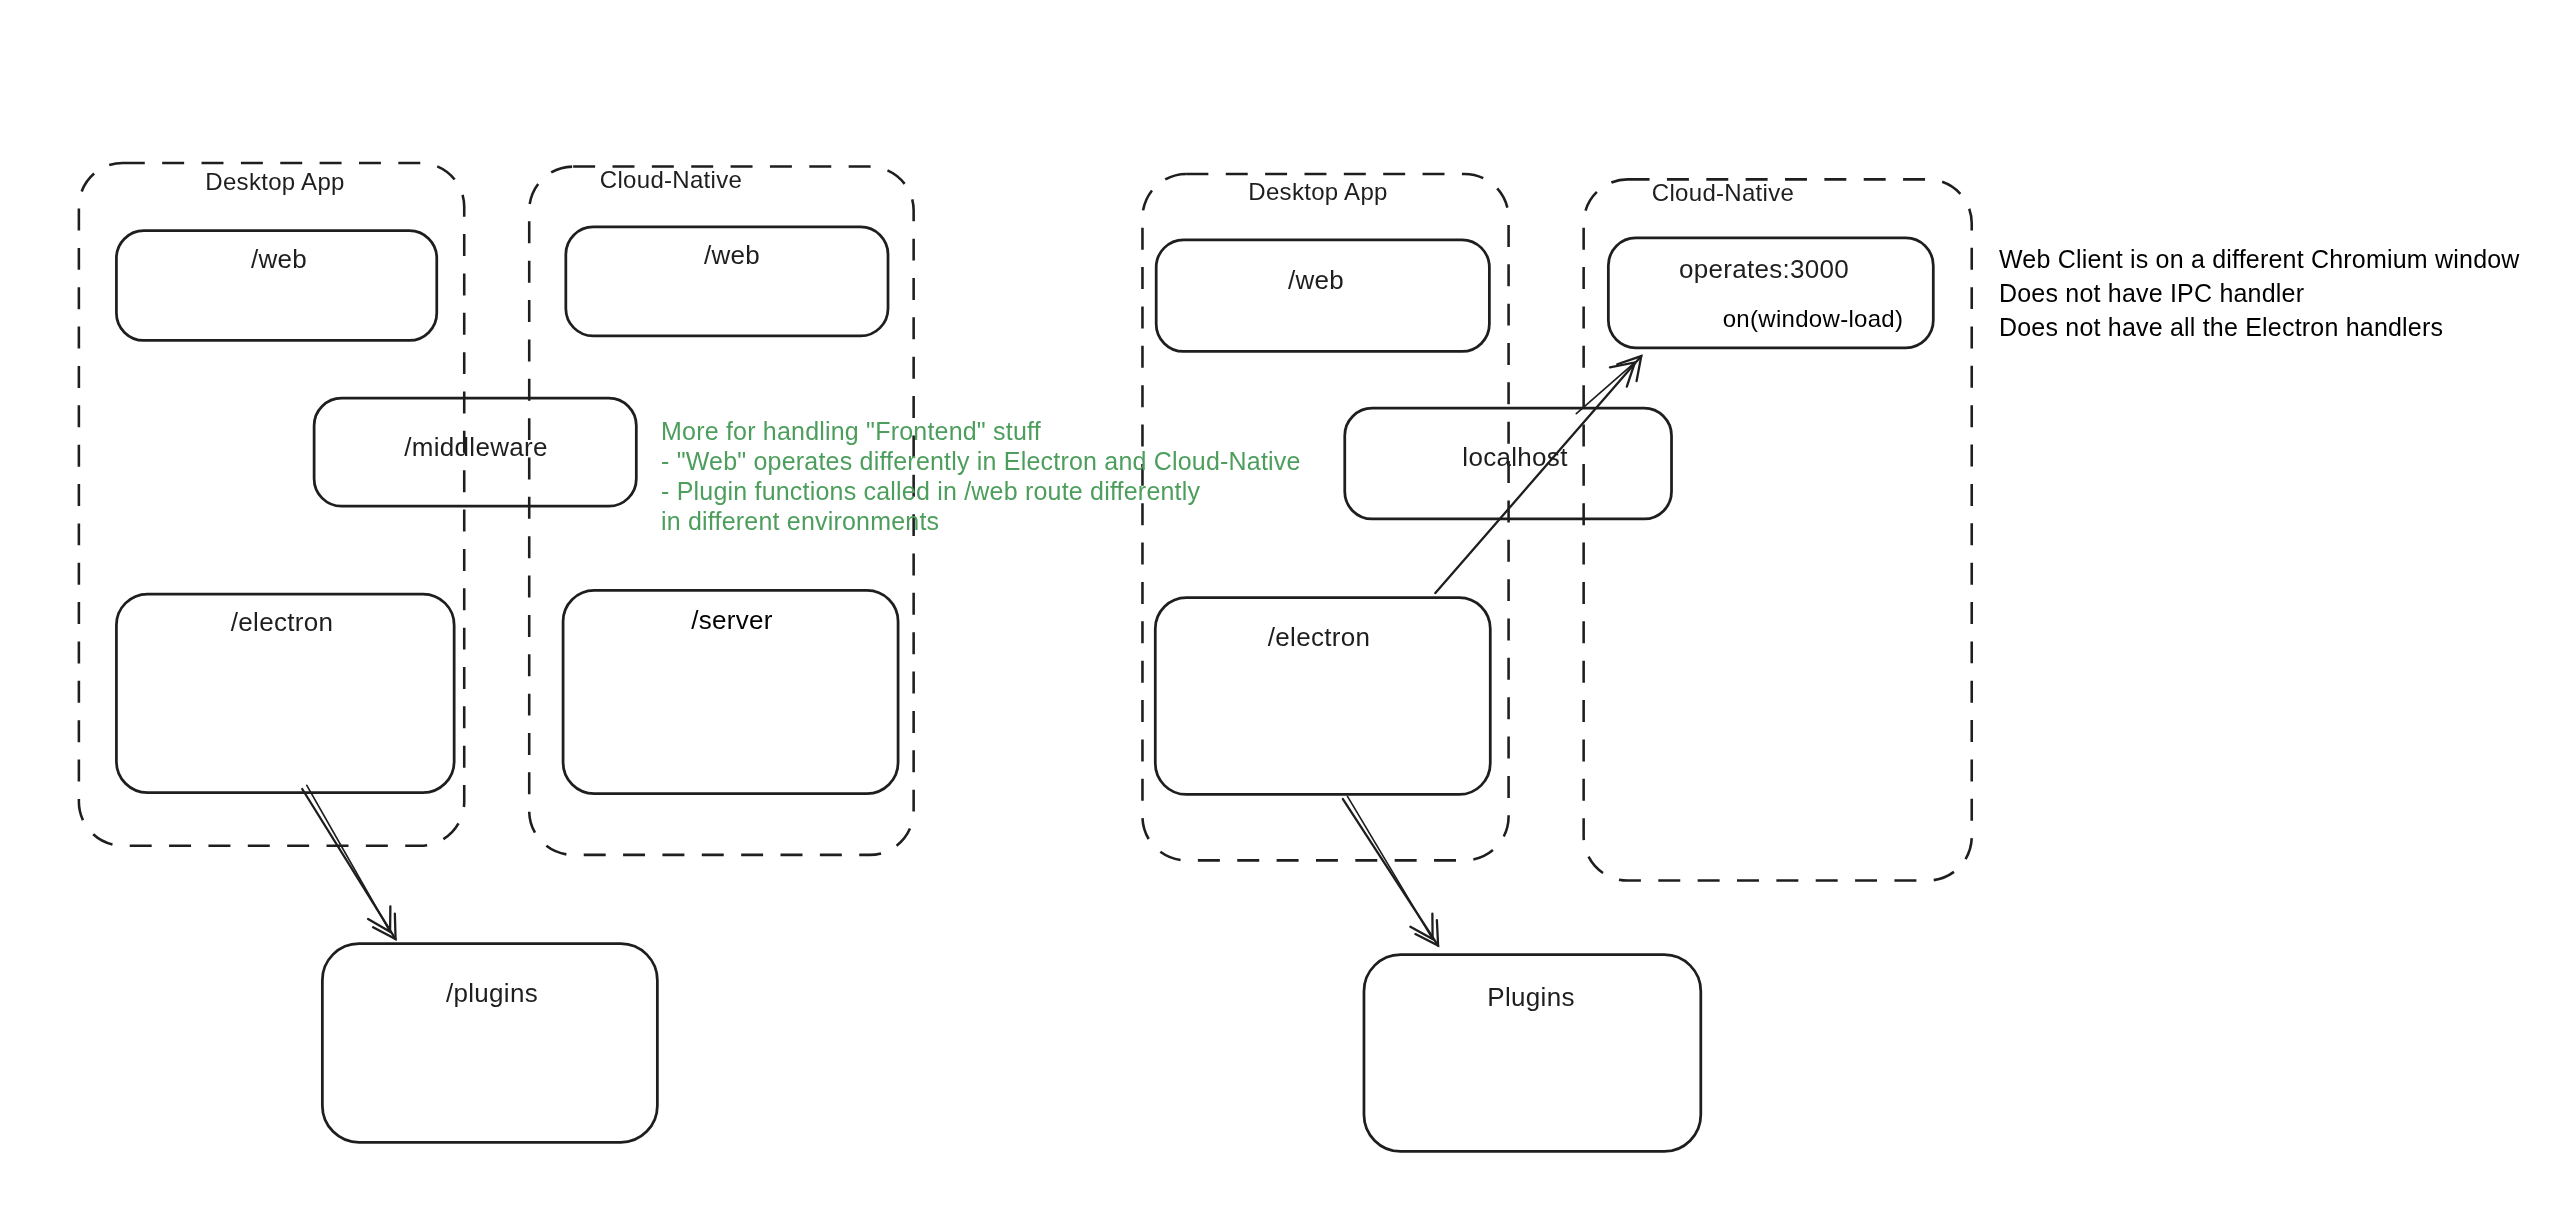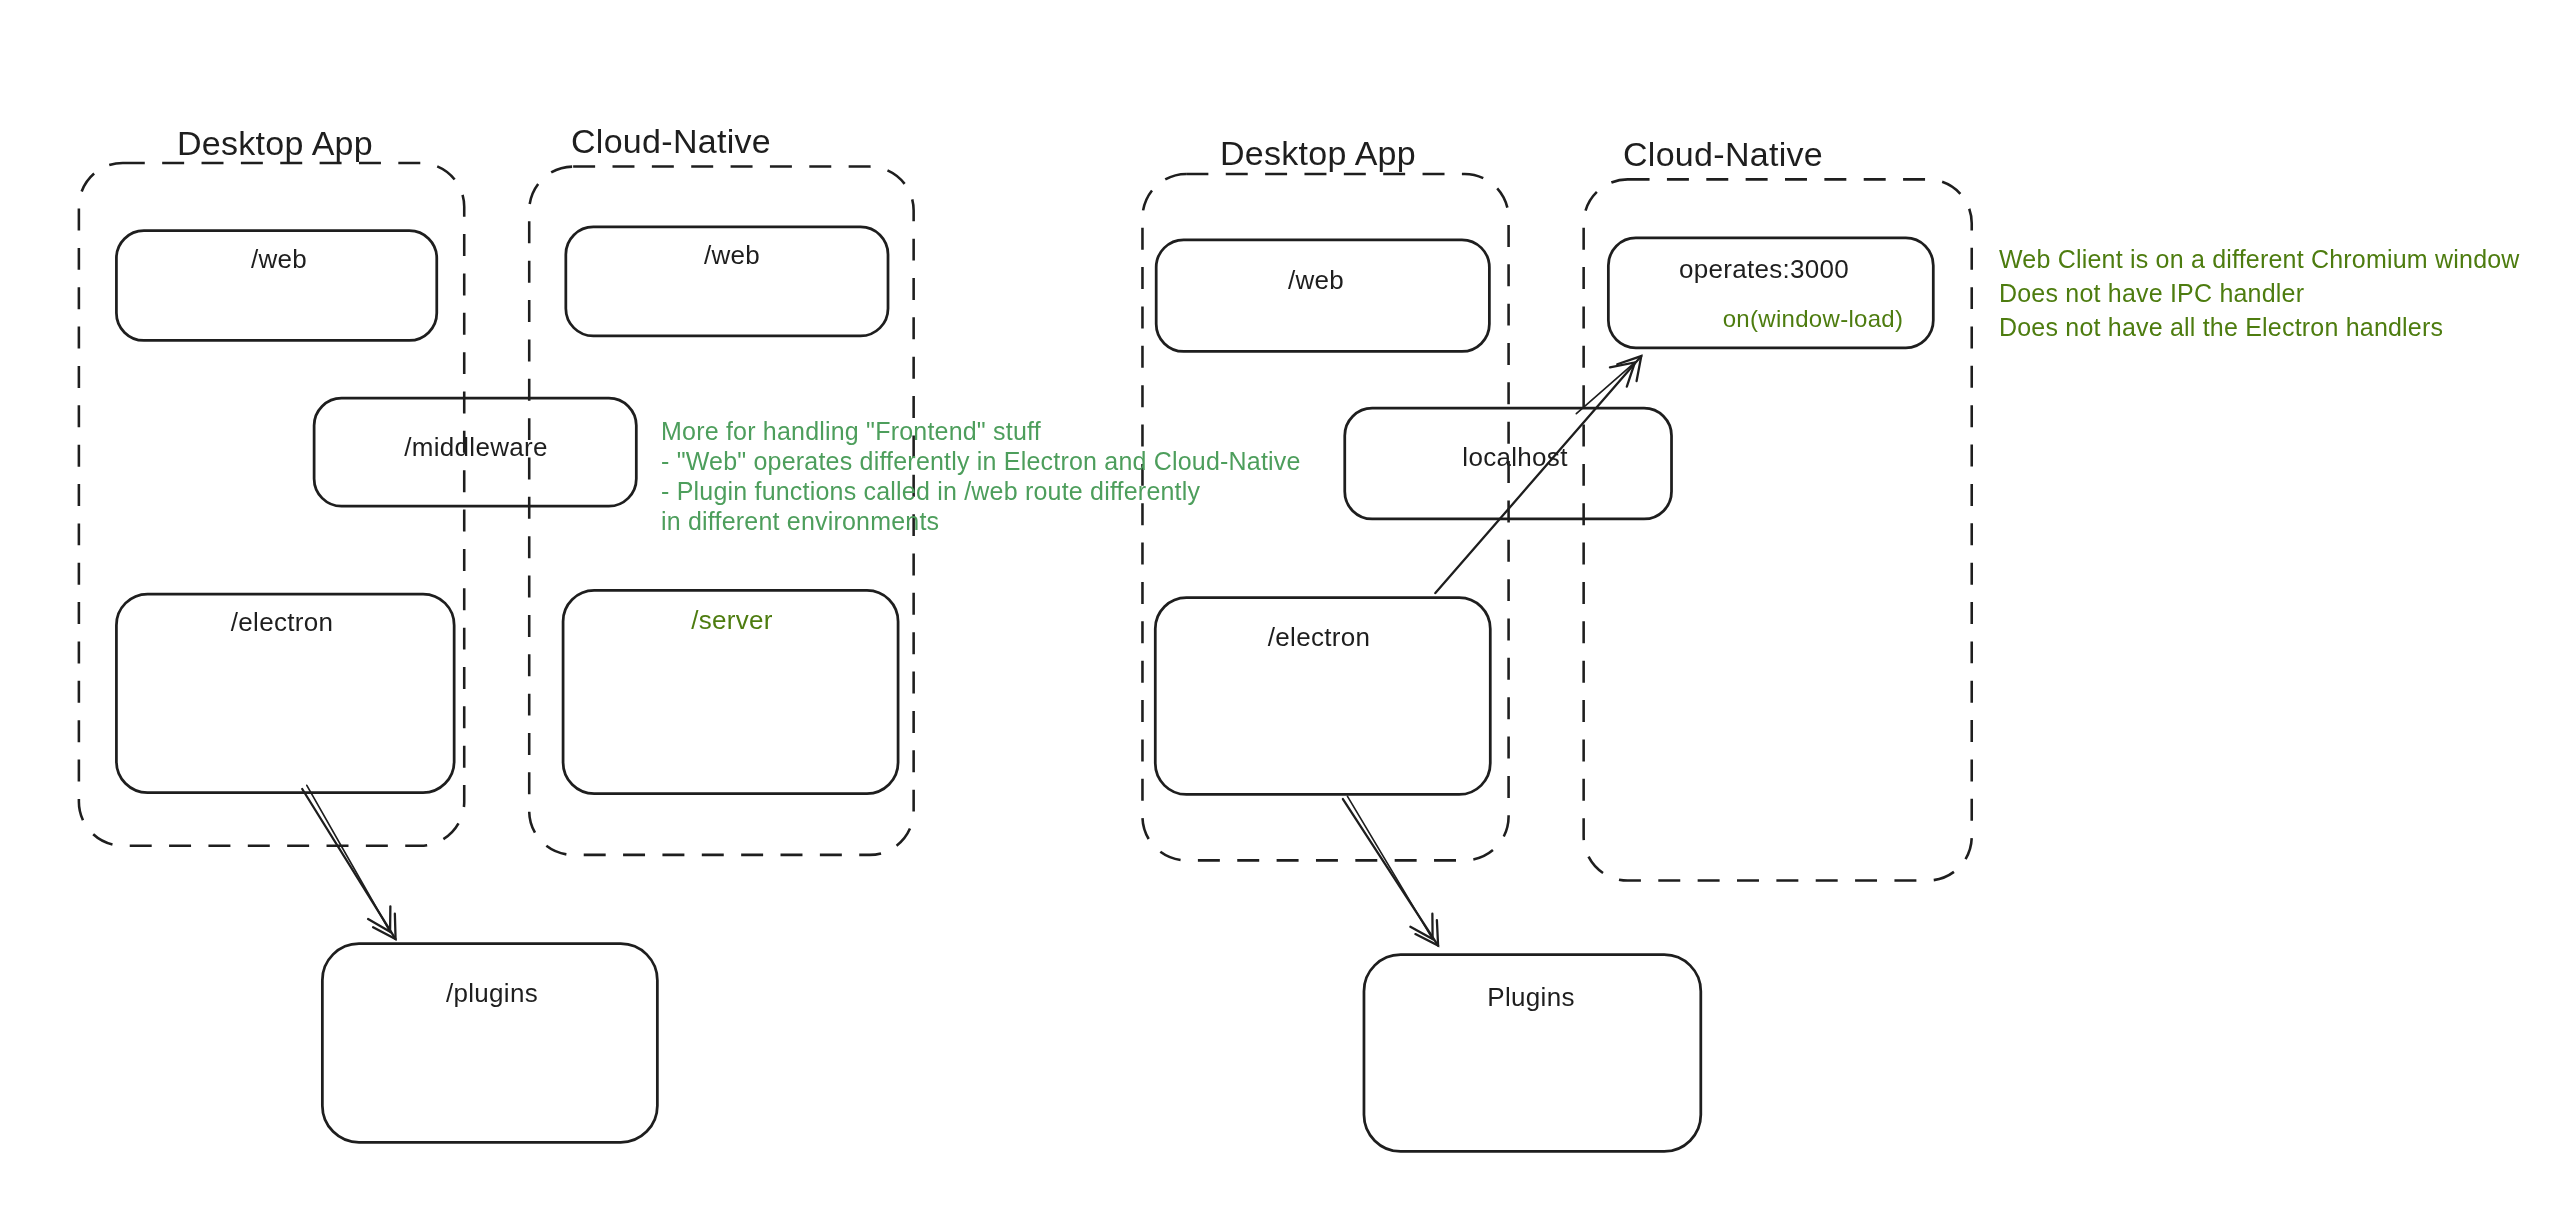--- a/index.html
+++ b/index.html
@@ -21,22 +21,22 @@
     left: 0; top: 0;
   }
   .lbl {
     position: absolute;
     transform: translateX(-50%);
     white-space: nowrap;
     font-size: 26px;
     letter-spacing: 0.3px;
     color: #1e1e1e;
   }
-  .title { font-size: 34px; }
-  .red   { color: #4d7c0f; }
+  .title { font-size: 24px; margin-top: 44px; }
+  .red   { color: #000000; }
   .green { color: #4d9e5c; }
   .note {
     position: absolute;
     white-space: nowrap;
     font-size: 25px;
     letter-spacing: 0.2px;
   }
   .note-green { line-height: 30px; }
   .note-red   { line-height: 34px; }
   .onload { font-size: 24px; }

